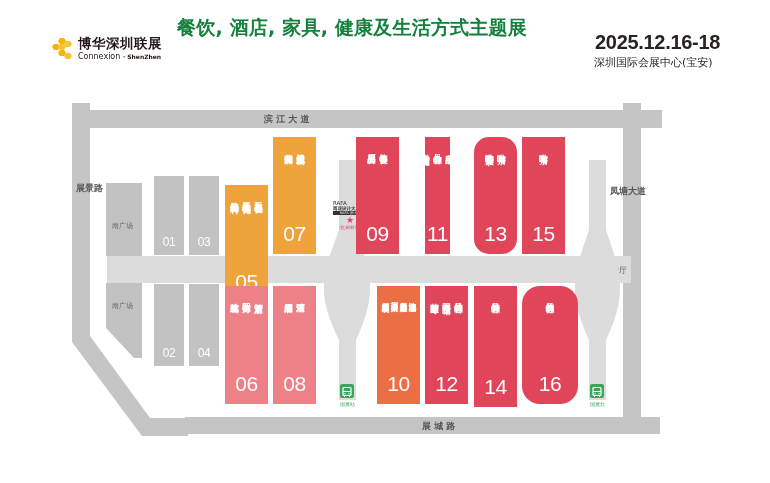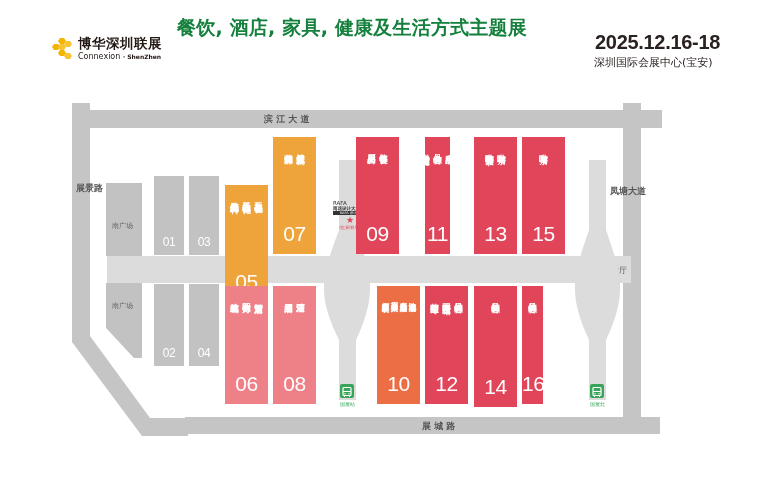--- a/index.html
+++ b/index.html
@@ -154,21 +154,21 @@
   <div class="num">09</div>
 </div>
 <div class="abs hall red" style="left:425px; top:137px; width:25px; height:117px;">
   <div class="cols">
     <div class="col">乐享生活</div>
     <div class="col">食品综合</div>
     <div class="col">烘焙甜点与轻餐</div>
   </div>
   <div class="num">11</div>
 </div>
-<div class="abs hall red" style="left:474px; top:137px; width:43px; height:117px;">
+<div class="abs hall red" style="left:474px; top:137px; width:43px; height:117px;border-radius:15px;">
   <div class="cols">
     <div class="col">咖啡与茶</div>
     <div class="col">咖啡茶饮美食节</div>
   </div>
   <div class="num">13</div>
 </div>
 <div class="abs hall red" style="left:522px; top:137px; width:43px; height:117px;">
   <div class="cols">
     <div class="col">咖啡与茶</div>
   </div>
@@ -191,21 +191,21 @@
     <div class="col">茶空间专区</div>
   </div>
   <div class="num">12</div>
 </div>
 <div class="abs hall red" style="left:474px; top:286px; width:43px; height:121px;">
   <div class="cols">
     <div class="col">饮品综合</div>
   </div>
   <div class="num">14</div>
 </div>
-<div class="abs hall red" style="left:522px; top:286px; width:21px; height:118px;">
+<div class="abs hall red" style="left:522px; top:286px; width:56px; height:118px;border-radius:18px;">
   <div class="cols">
     <div class="col">饮品综合</div>
   </div>
   <div class="num">16</div>
 </div>
 
 <div class="abs bus" style="left:340px; top:384px;">
   <svg width="14" height="14" viewBox="0 0 14 14">
       <rect x="3" y="2.5" width="8" height="8" rx="1" fill="none" stroke="#fff" stroke-width="1.2"></rect>
       <line x1="3" y1="6.5" x2="11" y2="6.5" stroke="#fff" stroke-width="1"></line>

